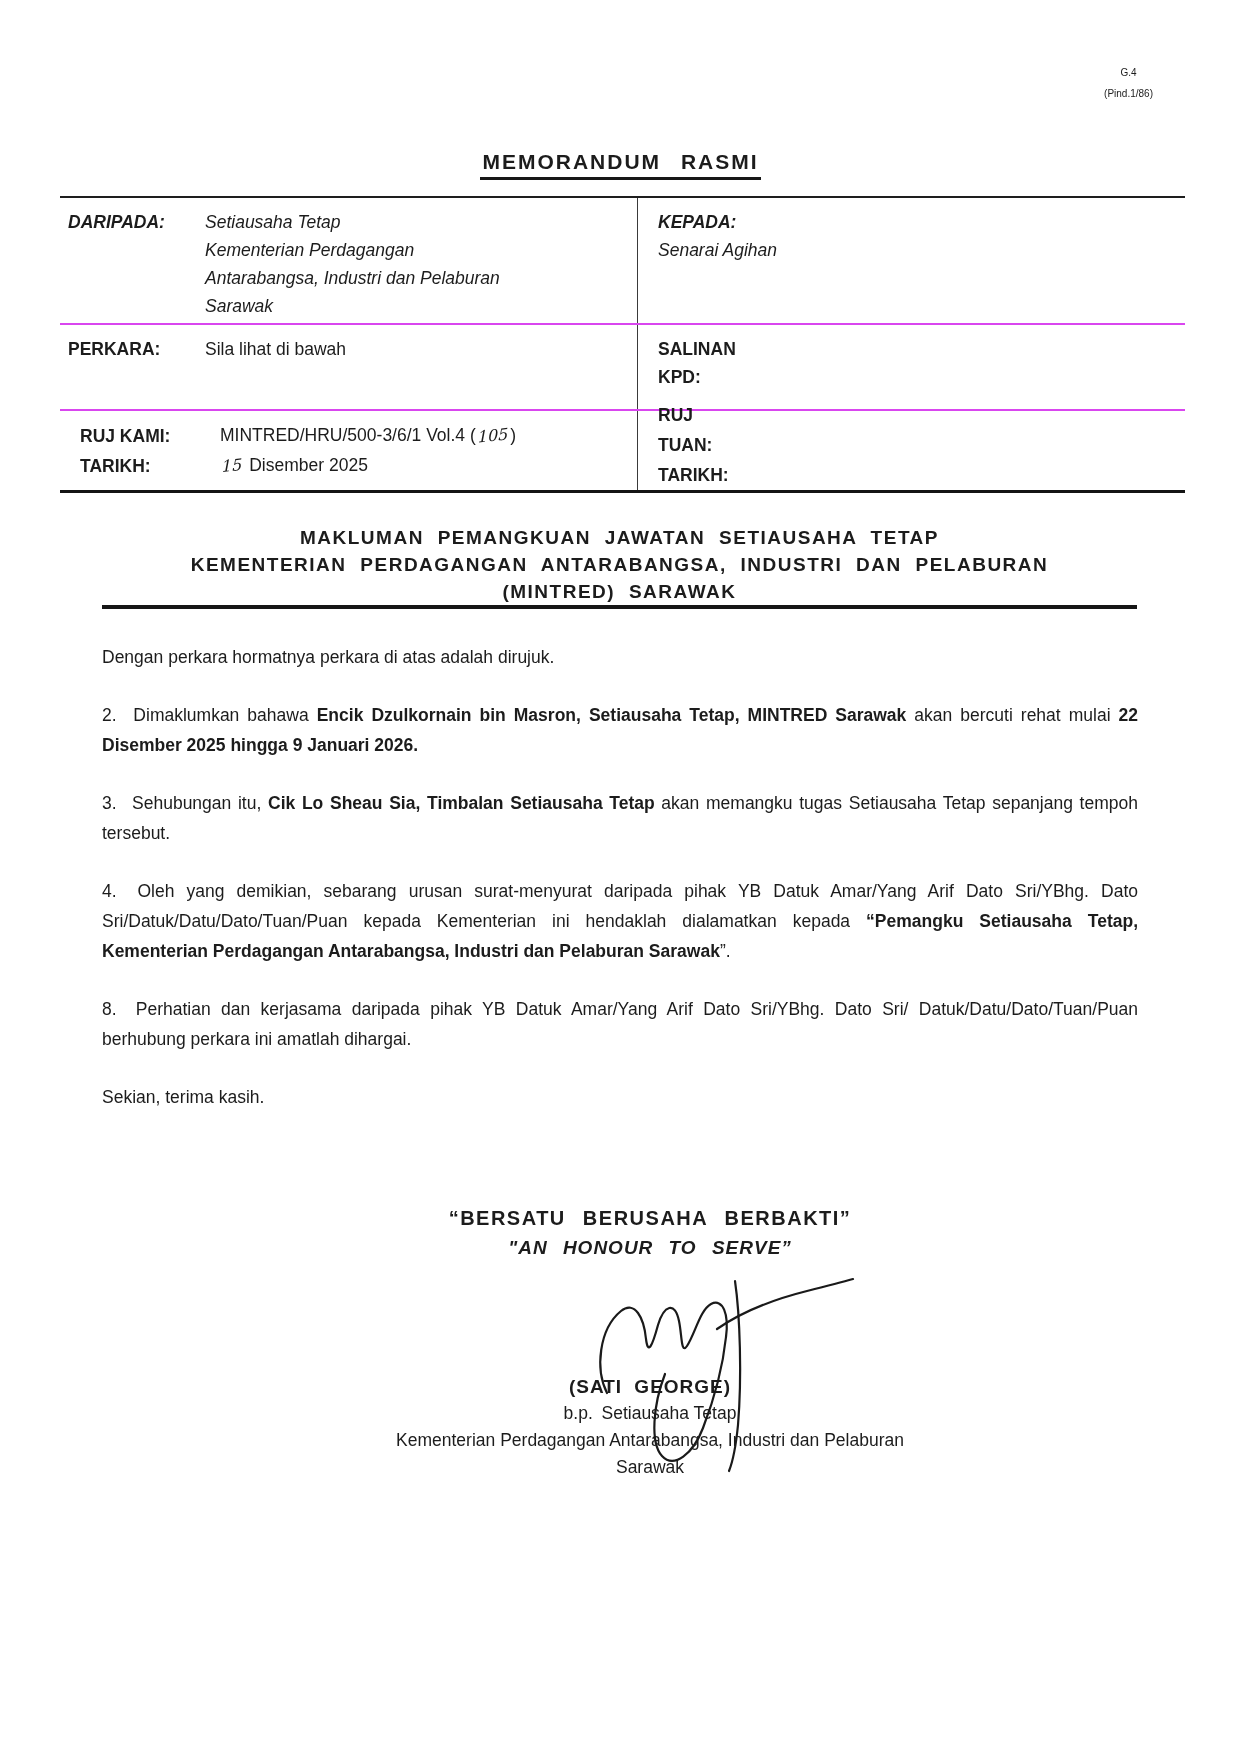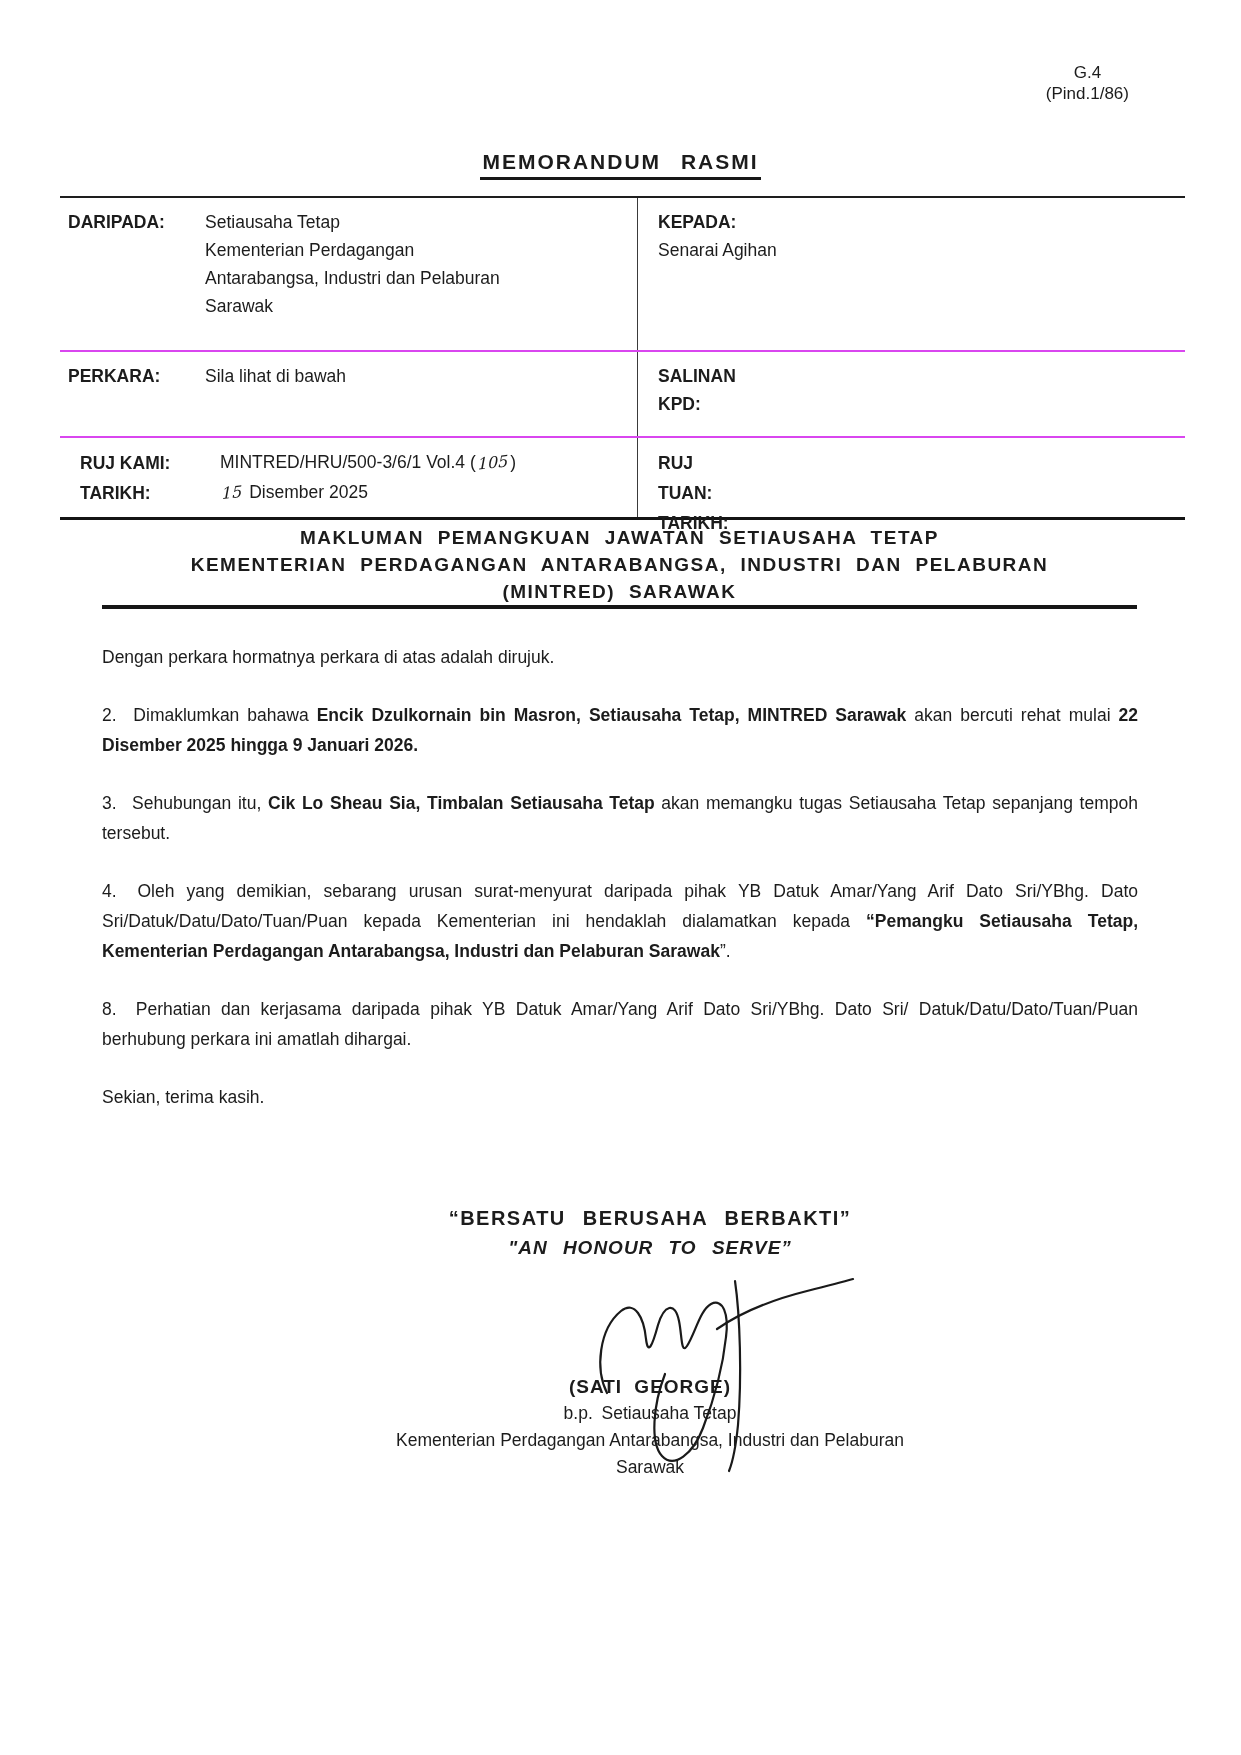--- a/index.html
+++ b/index.html
@@ -6,49 +6,49 @@
   .page {
     position:relative; width:1241px; height:1755px; margin:0 auto;
     background:#ffffff; color:#1c1c1c;
     font-family:"Liberation Sans","DejaVu Sans",sans-serif;
     font-size:17.5px; overflow:hidden;
   }
   .b { font-weight:bold; }
   .ml { white-space:pre-line; }
 
   
-  .form-code { position:absolute; top:62px; right:112px; text-align:center; font-size:17px; line-height:21px; }
+  .form-code { position:absolute; top:62px; right:88px; text-align:center; font-size:10px; line-height:21px; }
 
   
   .title-wrap { position:absolute; top:150px; left:0; width:100%; text-align:center; }
   .title-text {
     display:inline-block; font-weight:bold; font-size:21px;
     letter-spacing:2px; word-spacing:12px;
     border-bottom:3px solid #171717; padding:0 2px 3px 2px;
   }
 
   
   .memo-table { position:absolute; left:60px; top:196px; width:1125px; border-top:2px solid #1e1e1e; border-bottom:3px solid #141414; box-sizing:border-box; }
   .mrow { display:flex; box-sizing:border-box; }
   .mrow + .mrow { border-top:2px solid #d946ef; }
-  .r1 { height:152px; }
+  .r1 { height:125px;font-style:italic; }
   .r2 { height:86px; }
   .r3 { height:81px; }
   .cell { box-sizing:border-box; display:flex; align-items:flex-start; }
   .cell.left  { width:577px; padding:10px 8px 0 8px; }
   .cell.right { width:548px; padding:10px 8px 0 20px; border-left:1px solid #3a3a3a;flex-direction:column; }
   .lbl { font-weight:bold; flex:0 0 auto; }
   .lblw { width:137px; }
   .lblw2 { width:138px; }
   .val { flex:1 1 auto; line-height:28px; }
   .cell .lbl { line-height:28px; }
   .r3 .cell.left { display:block; }
   .r3line { display:flex; line-height:30px;margin-left:12px; }
   .r3line .lbl { width:140px; line-height:30px; }
-  .r3 .cell.right { display:flex; }
+  .r3 .cell.right { display:flex;justify-content:flex-end; }
   .hand {
     display:inline-block; font-family:"DejaVu Serif",serif; font-style:italic;
     font-size:16px; transform:rotate(-6deg) skewX(-6deg); padding:0 2px;
   }
 
   
   .subject {
     position:absolute; left:102px; top:524px; width:1035px; text-align:center;
     font-weight:bold; font-size:19px; line-height:27px;
     letter-spacing:1.5px; word-spacing:7px;

